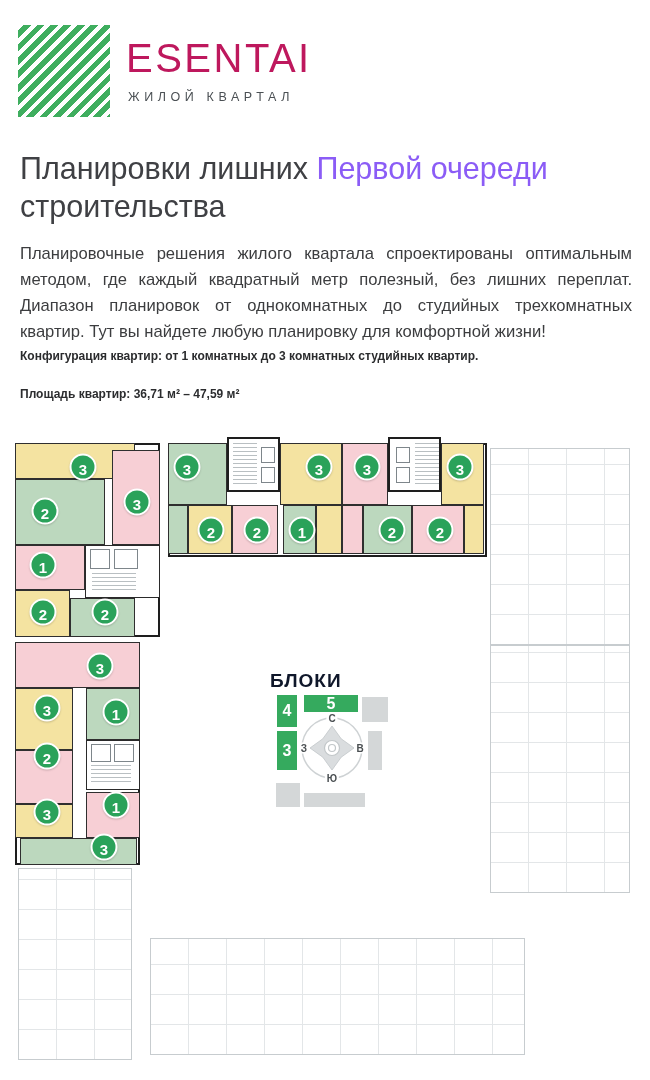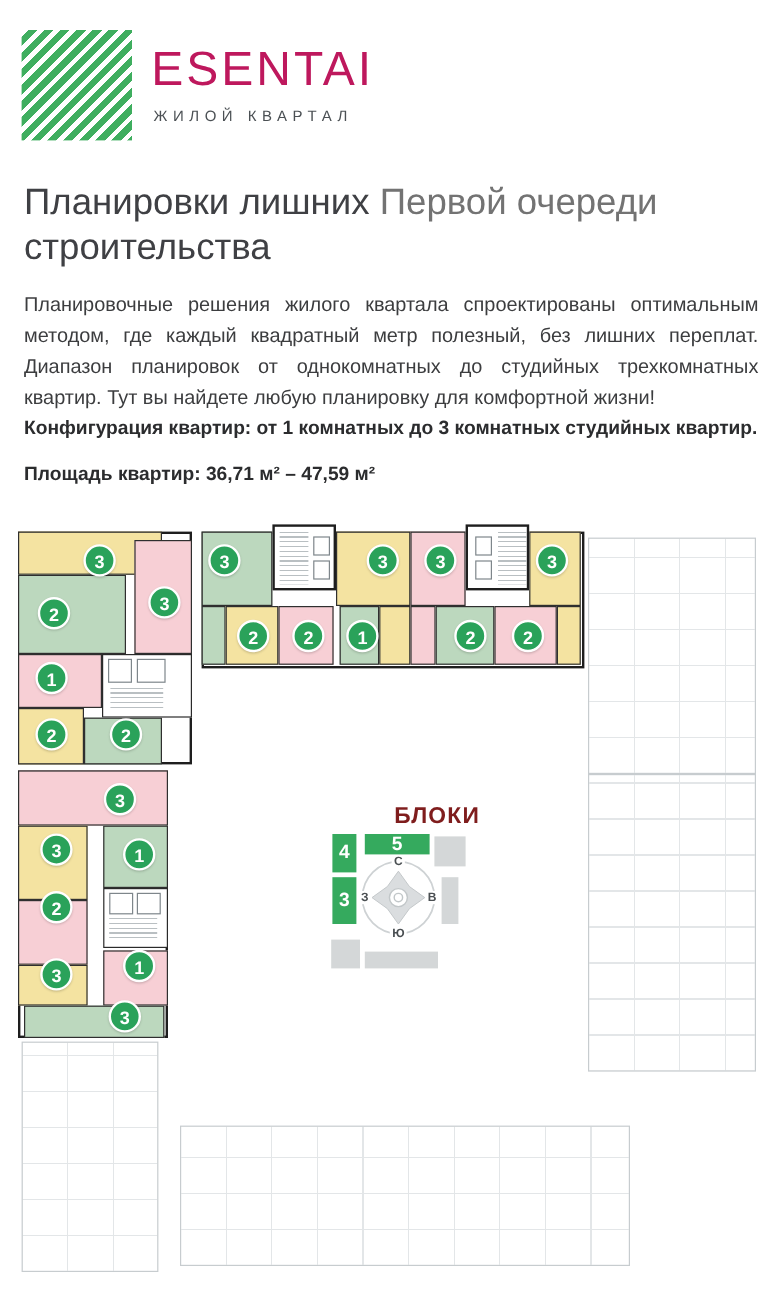--- a/index.html
+++ b/index.html
@@ -10,46 +10,46 @@
   .logo-mark{position:absolute;left:18px;top:25px;width:92px;height:92px;
     background:repeating-linear-gradient(135deg,#ffffff 0 4px,#3fae5f 4px 9.5px);}
   .brand-name{position:absolute;left:126px;top:36px;font-size:40px;letter-spacing:2.5px;
     color:#be185d;font-weight:400;}
   .brand-tagline{position:absolute;left:128px;top:90px;font-size:12.5px;letter-spacing:4.6px;
     color:#4b5054;font-weight:400;}
 
   
   .title{position:absolute;left:20px;top:150px;width:606px;font-size:30.5px;line-height:1.23;
     color:#3f4044;font-weight:400;}
-  .title .hl{color:#737373;}
+  .title .hl{color:#8b5cf6;}
   .intro{position:absolute;left:20px;top:241px;width:612px;font-size:16.6px;line-height:1.57;
     text-align:justify;color:#3c3d3f;}
-  .bold-line{position:absolute;left:20px;width:612px;font-size:16px;font-weight:bold;color:#2b2c2e;}
+  .bold-line{position:absolute;left:20px;width:612px;font-size:12px;font-weight:bold;color:#2b2c2e;}
   .cfg{top:349px;} .area{top:387px;}
 
   
   .plan{position:absolute;left:0;top:435px;width:650px;height:645px;}
   .blk{position:absolute;background:#fff;border:2.5px solid #1e1e1e;box-sizing:border-box;z-index:1;}
   .plan-units{position:absolute;inset:0;z-index:2;}
   .tile{position:absolute;box-sizing:border-box;border:1px solid #2f2f2f;}
   .u-green{background:#BCD8BE;} .u-yellow{background:#F4E3A1;} .u-pink{background:#F7CFD5;}
   .badge{position:absolute;width:27px;height:27px;border-radius:50%;background:#2AA25A;
     border:2px solid #fff;box-shadow:0 1px 2px rgba(0,0,0,.18);color:#fff;font-weight:bold;
     font-size:15px;line-height:27px;text-align:center;transform:translate(-50%,-50%);z-index:6;box-sizing:border-box;}
   .core{position:absolute;background:#fff;border:2px solid #1e1e1e;box-sizing:border-box;z-index:3;}
   .core.inner{border:1.5px solid #2a2a2a;}
   .stairs{position:absolute;background:repeating-linear-gradient(180deg,#b9bfc2 0 1px,transparent 1px 4px);}
   .lift{position:absolute;border:1.5px solid #7e868b;background:#fff;box-sizing:border-box;}
   .future{position:absolute;z-index:0;border:1.5px solid #c7cccf;box-sizing:border-box;
     background:repeating-linear-gradient(0deg,transparent 0 29px,#e3e6e8 29px 30px),
                repeating-linear-gradient(90deg,transparent 0 37px,#e3e6e8 37px 38px),#fff;}
 
   
-  .legend-title{position:absolute;left:270px;top:235px;width:130px;text-align:right;
-    font-size:19px;font-weight:bold;letter-spacing:1px;color:#7f1d1d;z-index:7;}
+  .legend-title{position:absolute;left:270px;top:235px;width:130px;text-align:left;
+    font-size:19px;font-weight:bold;letter-spacing:1px;color:#0f172a;z-index:7;}
   .mini{position:absolute;display:flex;align-items:center;justify-content:center;
     color:#fff;font-weight:bold;font-size:16px;z-index:7;}
   .mini.green{background:#35AA5E;} .mini.grey{background:#D4D7D8;}
   .compass{position:absolute;left:298px;top:279px;width:68px;height:68px;z-index:7;}
   .compass .dir{position:absolute;transform:translate(-50%,-50%);background:#fff;
     padding:0 2px;font-size:10px;font-weight:bold;color:#4a4f52;}
 </style>
 </head>
 <body>
 

